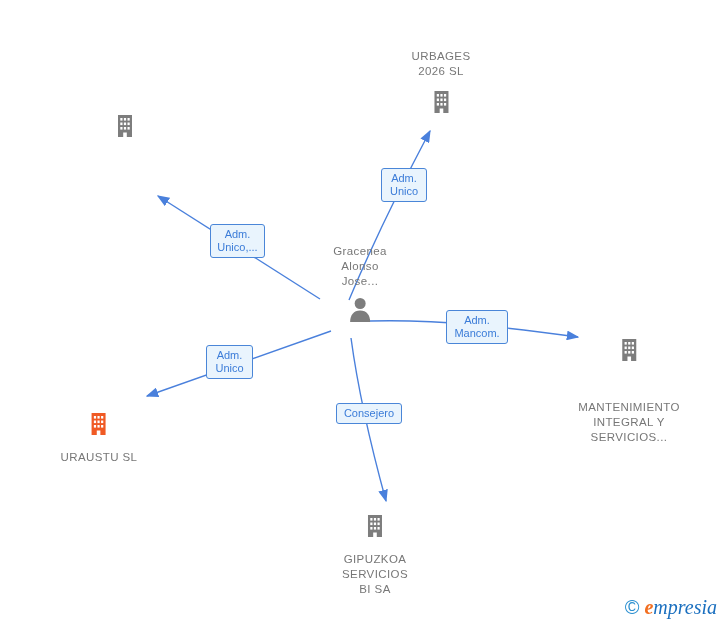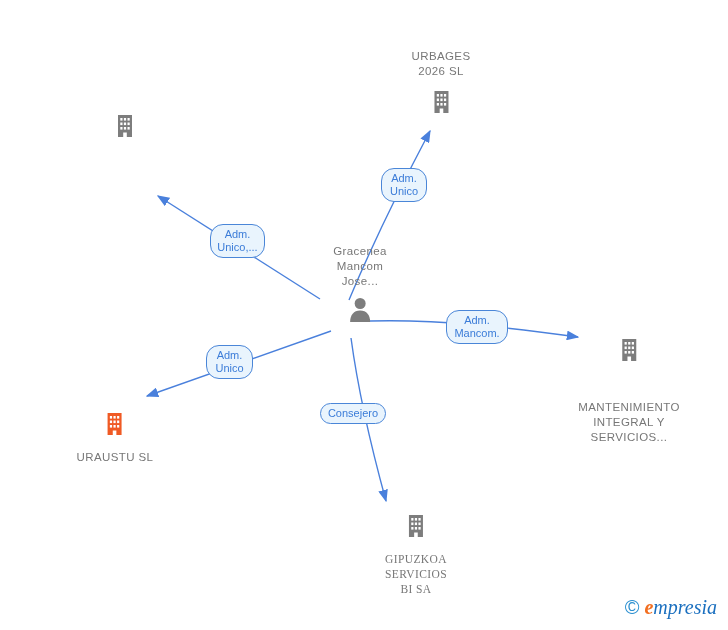--- a/index.html
+++ b/index.html
@@ -15,21 +15,21 @@
   .node-label { font-size:11.5px; line-height:15px; letter-spacing:0.4px; color:var(--node-text,#777); text-align:center; white-space:nowrap; }
   .icon-box { margin-top:9px; }
   .icon-box.below { margin-top:0; margin-bottom:8px; }
   .icon-gray { color:var(--icon-gray,#7d7d7d); }
   .icon-orange { color:var(--icon-orange,#f05a24); }
 
   .edge-label {
     position:absolute; z-index:3; box-sizing:border-box;
     background:var(--label-bg,#e9f4fd);
     border:1px solid var(--label-border,#4a86d8);
-    border-radius:13px;
+    border-radius:3px;
     color:var(--label-text,#3b7cd8);
     font-size:11px; line-height:13px; text-align:center;
     padding:3px 3px; cursor:pointer;
   }
 
   .watermark { position:absolute; right:11px; bottom:11px; z-index:4; font-size:20px; cursor:pointer;
     font-family:"Liberation Serif", serif; }
   .wm-c { color:#2a8fd0; font-family:"Liberation Sans", sans-serif; }
   .wm-e { color:#f26f21; font-weight:bold; font-style:italic; }
   .wm-rest { color:#1a6fbf; font-style:italic; }
@@ -92,21 +92,21 @@
             <rect x="16.5" y="15" width="2.2" height="2.6"></rect>
           <rect x="12.2" y="20.5" width="3.6" height="4.5"></rect>
         </g>
       </svg>
     </span>
   </div>
 
   <div class="node" style="left:360px; top:244px;">
     <div class="node-label person-name">
       <div>Gracenea</div>
-      <div>Mancom</div>
+      <div>Alonso</div>
       <div>Jose...</div>
     </div>
     <span class="icon-box icon-gray" style="margin-top:7px;">
       <svg width="26" height="28" viewBox="0 0 26 28">
         <circle cx="13" cy="7.5" r="5.5" fill="currentColor"></circle>
         <path d="M13 14.5 c-6.5 0 -10 4.5 -10 11.5 h20 c0 -7 -3.5 -11.5 -10 -11.5 z" fill="currentColor"></path>
       </svg>
     </span>
   </div>
 
@@ -128,21 +128,21 @@
         </g>
       </svg>
     </span>
     <div class="node-label">
       <div>MANTENIMIENTO</div>
       <div>INTEGRAL Y</div>
       <div>SERVICIOS...</div>
     </div>
   </div>
 
-  <div class="node" style="left:99px; top:410px;margin-left:16px;">
+  <div class="node" style="left:99px; top:410px;">
     <span class="icon-box below icon-orange">
       <svg width="28" height="28" viewBox="0 0 28 28">
         <rect x="7" y="3" width="14" height="22" fill="currentColor"></rect>
         <g fill="#ffffff">
           <rect x="9.3" y="6" width="2.2" height="2.6"></rect>
             <rect x="12.9" y="6" width="2.2" height="2.6"></rect>
             <rect x="16.5" y="6" width="2.2" height="2.6"></rect>
           <rect x="9.3" y="10.5" width="2.2" height="2.6"></rect>
             <rect x="12.9" y="10.5" width="2.2" height="2.6"></rect>
             <rect x="16.5" y="10.5" width="2.2" height="2.6"></rect>
@@ -151,21 +151,21 @@
             <rect x="16.5" y="15" width="2.2" height="2.6"></rect>
           <rect x="12.2" y="20.5" width="3.6" height="4.5"></rect>
         </g>
       </svg>
     </span>
     <div class="node-label">
       <div>URAUSTU SL</div>
     </div>
   </div>
 
-  <div class="node" style="left:416px; top:512px;font-family:Liberation Serif, serif;">
+  <div class="node" style="left:375px; top:512px;">
     <span class="icon-box below icon-gray">
       <svg width="28" height="28" viewBox="0 0 28 28">
         <rect x="7" y="3" width="14" height="22" fill="currentColor"></rect>
         <g fill="#ffffff">
           <rect x="9.3" y="6" width="2.2" height="2.6"></rect>
             <rect x="12.9" y="6" width="2.2" height="2.6"></rect>
             <rect x="16.5" y="6" width="2.2" height="2.6"></rect>
           <rect x="9.3" y="10.5" width="2.2" height="2.6"></rect>
             <rect x="12.9" y="10.5" width="2.2" height="2.6"></rect>
             <rect x="16.5" y="10.5" width="2.2" height="2.6"></rect>
@@ -184,20 +184,20 @@
   </div>
 
   <div class="edge-label" style="left:381px; top:168px; width:46px;">Adm. Unico</div>
 
   <div class="edge-label" style="left:210px; top:224px; width:55px;">Adm. Unico,...</div>
 
   <div class="edge-label" style="left:446px; top:310px; width:62px;">Adm. Mancom.</div>
 
   <div class="edge-label" style="left:206px; top:345px; width:47px;">Adm. Unico</div>
 
-  <div class="edge-label" style="left:320px; top:403px; width:66px;">Consejero</div>
+  <div class="edge-label" style="left:336px; top:403px; width:66px;">Consejero</div>
 
   <div class="watermark">
     <span class="wm-c">©</span>
     <span class="wm-e">e</span><span class="wm-rest">mpresia</span>
   </div>
 
 </div>
 
 </body></html>

